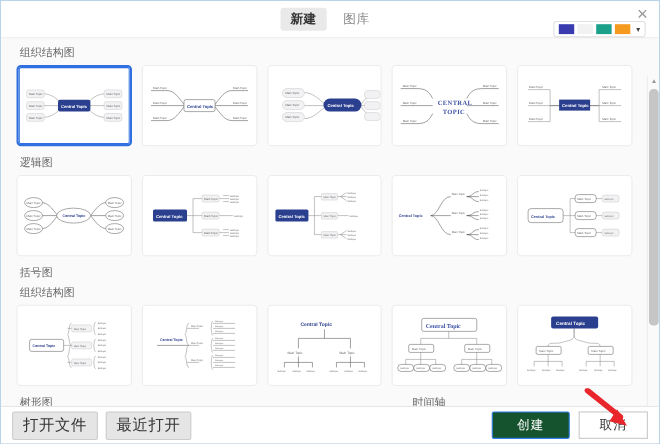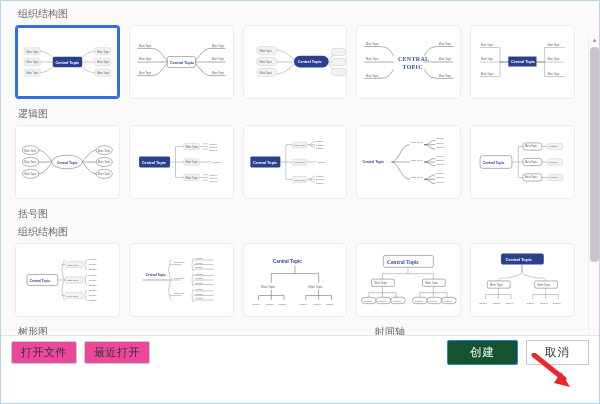--- a/index.html
+++ b/index.html
@@ -93,22 +93,22 @@
 
   
   .footer {
     position:relative;
     height:33px;
     background:#ffffff;
     display:flex; align-items:center;
     padding:0 10px;
   }
   .fbtn {
-    font-size:11px; color:#333;
-    background:#ec4899;
+    font-size:14px; color:#333;
+    background:#e5e5e5;
     border:1px solid #ccc;
     border-radius:2px;
     padding:3px 9px;
     margin-right:7px;
     cursor:pointer;
     letter-spacing:.5px;
     text-align:right;
   }
   .footer-right { margin-left:auto; display:flex; align-items:center; gap:8px; }
   .btn-primary {
@@ -141,20 +141,27 @@
   }
 
   
   .annot-arrow { position:absolute; pointer-events:none; }
 </style>
 </head>
 <body>
 
 <div class="window">
 
+  <div class="titlebar">
+    <div class="tabs">
+      <div class="tab active">新建</div>
+      <div class="tab">图库</div>
+    </div>
+    <div class="close-btn">✕</div>
+  </div>
 
   <div class="theme-picker">
     <span class="swatch" style="background:#3b3bb0"></span>
     <span class="swatch" style="background:#f2f2f2"></span>
     <span class="swatch" style="background:#1ba089"></span>
     <span class="swatch" style="background:#f59a1e"></span>
     <span class="theme-caret">▾</span>
   </div>
 
   <div class="content">

